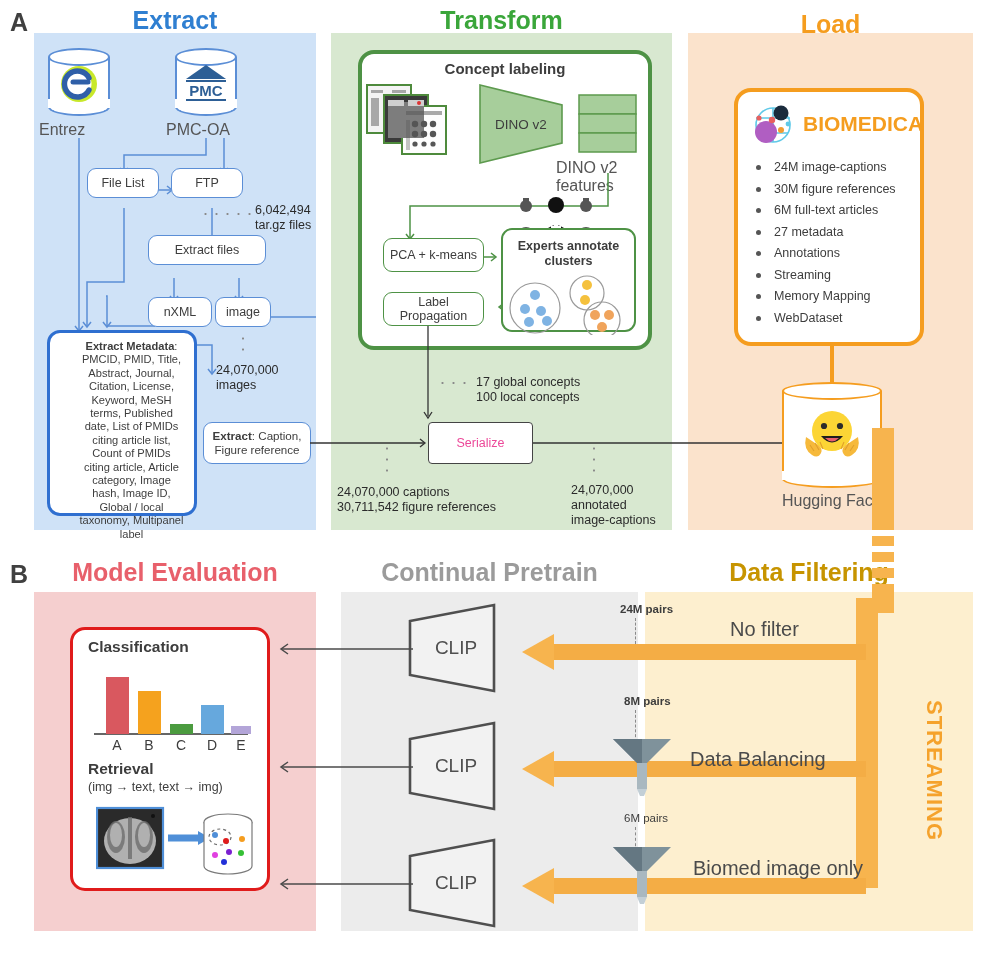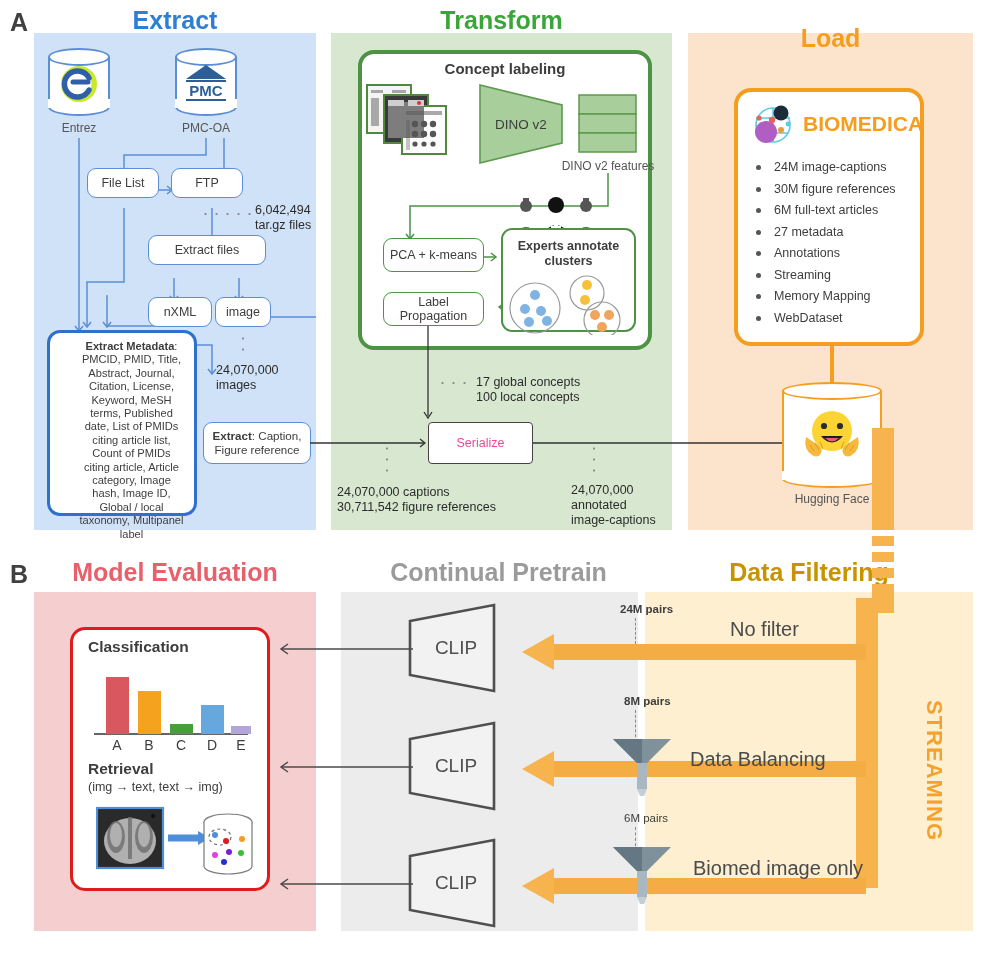--- a/index.html
+++ b/index.html
@@ -19,21 +19,21 @@
   
   .rbox{position:absolute;background:#fff;border:1.4px solid #5b8ed6;border-radius:9px;
         display:flex;align-items:center;justify-content:center;text-align:center;
         font-size:12.5px;color:#3d3d3d;box-sizing:border-box;}
   .gbox{position:absolute;background:#fff;border:1.4px solid #4e9245;border-radius:9px;
         display:flex;align-items:center;justify-content:center;text-align:center;
         font-size:12.5px;color:#3d3d3d;box-sizing:border-box;}
   .kbox{position:absolute;background:#fff;border:1.4px solid #444;border-radius:4px;
         display:flex;align-items:center;justify-content:center;text-align:center;
         font-size:12.5px;color:#ec4899;box-sizing:border-box;}
-  .lbl{position:absolute;font-size:12px;color:#555;text-align:center;}
+  .lbl{position:absolute;font-size:16px;color:#555;text-align:left;}
   .num{position:absolute;font-size:12.5px;color:#2b2b2b;line-height:15px;}
   
   .cyl{position:absolute;}
   .cyl .body{position:absolute;left:0;right:0;top:9px;bottom:9px;background:#fff;
              border-left:2px solid var(--c);border-right:2px solid var(--c);}
   .cyl .top{position:absolute;left:0;right:0;top:0;height:18px;background:#fff;
             border:2px solid var(--c);border-radius:50%;box-sizing:border-box;}
   .cyl .bot{position:absolute;left:0;right:0;bottom:0;height:18px;background:#fff;
             border:2px solid var(--c);border-radius:50%;border-top-color:transparent;box-sizing:border-box;}
   .cyl .bot::after{content:"";position:absolute;left:-2px;right:-2px;top:-1px;height:9px;background:#fff;}
@@ -60,25 +60,25 @@
 <div class="panel" id="bg-extract"></div>
 <div class="panel" id="bg-transform"></div>
 <div class="panel" id="bg-load"></div>
 <div class="panel" id="bg-eval"></div>
 <div class="panel" id="bg-pretrain"></div>
 <div class="panel" id="bg-filter"></div>
 
 <div class="abs sect-letter" style="left:10px;top:8px;">A</div>
 <div class="abs sect-title" style="left:34px;top:6px;width:282px;color:#2f7fd1;">Extract</div>
 <div class="abs sect-title" style="left:331px;top:6px;width:341px;color:#3aa63a;">Transform</div>
-<div class="abs sect-title" style="left:688px;top:24px;width:285px;color:#f59d1f;">Load</div>
+<div class="abs sect-title" style="left:688px;top:10px;width:285px;color:#f59d1f;">Load</div>
 
 <div class="abs sect-letter" style="left:10px;top:560px;">B</div>
 <div class="abs sect-title" style="left:34px;top:558px;width:282px;color:#e8606b;">Model Evaluation</div>
-<div class="abs sect-title" style="left:350px;top:558px;width:297px;color:#9b9b9b;">Continual Pretrain</div>
+<div class="abs sect-title" style="left:341px;top:558px;width:297px;color:#9b9b9b;">Continual Pretrain</div>
 <div class="abs sect-title" style="left:645px;top:558px;width:328px;color:#c79400;">Data Filtering</div>
 
 <div class="cyl" style="left:48px;top:48px;width:62px;height:68px;--c:#5b8ed6;">
   <div class="body"></div>
     <div class="bot"></div>
     <div class="top"></div>
 </div>
 <svg class="abs" style="left:57px;top:62px;" width="44" height="44">
   <circle cx="22" cy="22" r="18" fill="#c8e82a"></circle>
   <circle cx="22" cy="22" r="12.5" fill="#fff"></circle>

